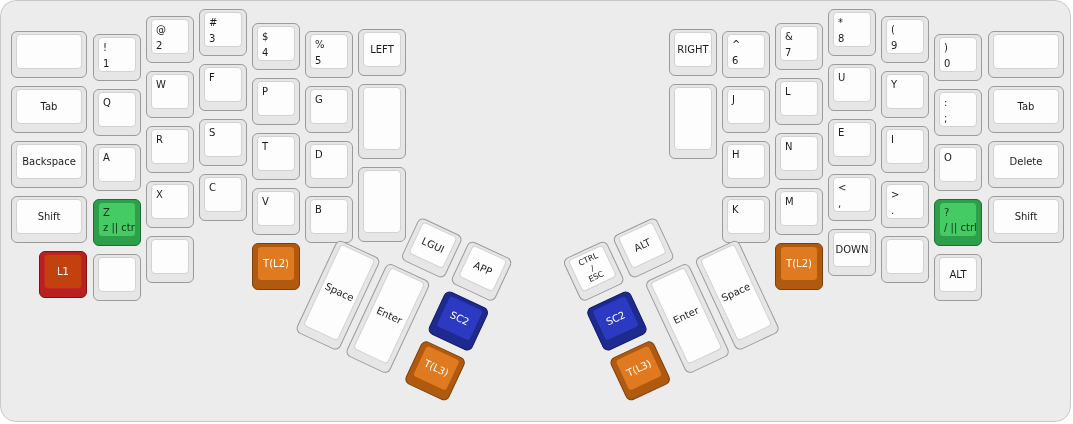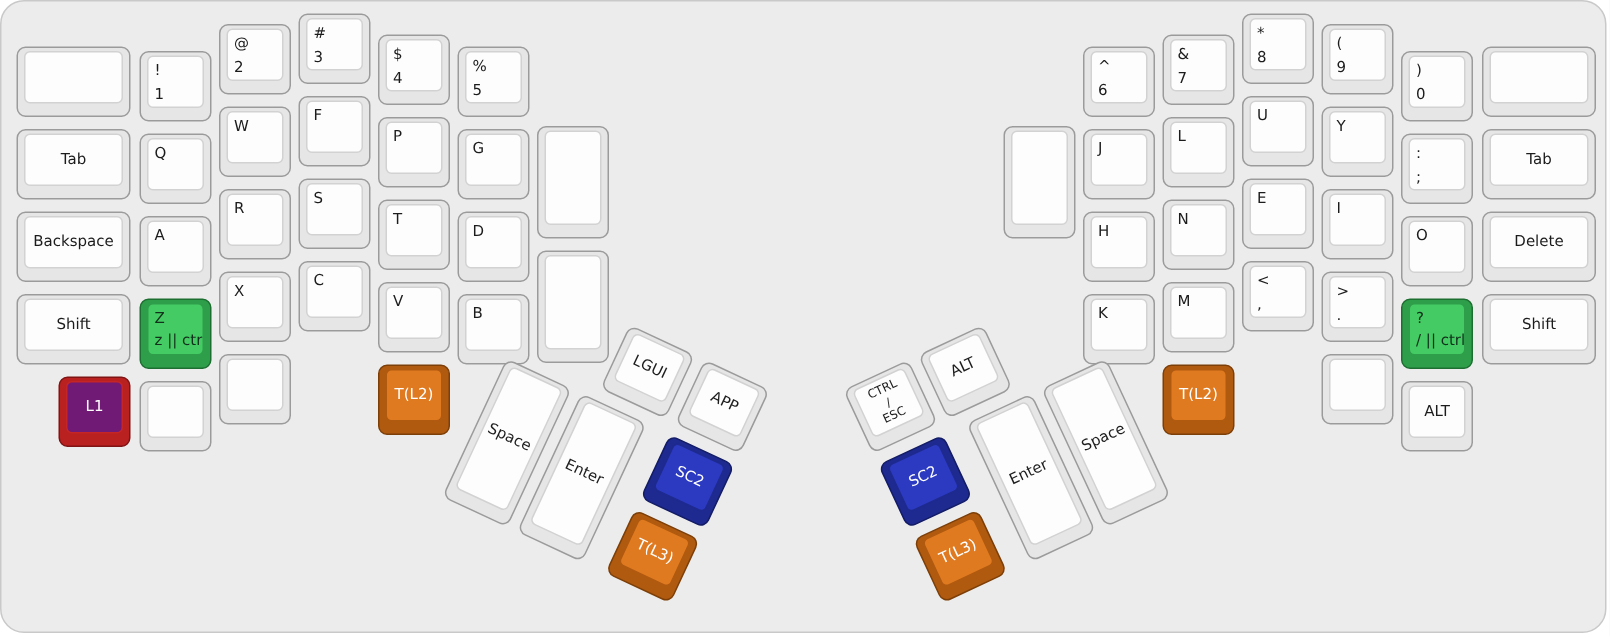--- a/index.html
+++ b/index.html
@@ -11,21 +11,21 @@
   .cap{position:absolute;left:4px;right:4px;top:2px;bottom:8px;box-sizing:border-box;
        border:1px solid #d2d2d2;border-radius:4px;background:#fdfdfd;
        padding:2px 4px;font-size:10px;line-height:1.55;color:#1c1c1c;overflow:hidden;}
   .line{white-space:nowrap;}
   .sub{font-size:10px;line-height:1.4;white-space:nowrap;}
   .key.center .cap{display:flex;flex-direction:column;align-items:center;justify-content:center;
                    padding:1px;line-height:1.2;}
   .cap.small{font-size:8px;line-height:1.15;}
   
   .key.red{background:#b92121;border-color:#801313;}
-  .key.red .cap{background:#701a75;border-color:#c62525;color:#ffffff;}
+  .key.red .cap{background:#c2410c;border-color:#c62525;color:#ffffff;}
   .key.green{background:#2e9e4a;border-color:#1d6e31;}
   .key.green .cap{background:#44cb63;border-color:#2e9e4a;color:#12301b;}
   .key.orange{background:#b05a10;border-color:#7d3f08;}
   .key.orange .cap{background:#e07a20;border-color:#b05a10;color:#ffffff;}
   .key.blue{background:#1e2a8f;border-color:#131c66;}
   .key.blue .cap{background:#2b3ac0;border-color:#1e2a8f;color:#ffffff;}
   .cluster{position:absolute;transform-origin:0 0;}
 </style>
 </head>
 <body>
@@ -164,25 +164,35 @@
     <div class="key" style="left: 304px; top: 140px; width: 48px; height: 47px;">
       <div class="cap">
         <div class="line">D</div>
       </div>
     </div>
     <div class="key" style="left: 304px; top: 195px; width: 48px; height: 47px;">
       <div class="cap">
         <div class="line">B</div>
       </div>
     </div>
+    <div class="key center" style="left: 357px; top: 28px; width: 48px; height: 47px;">
+      <div class="cap">
+        <div class="line">LEFT</div>
+      </div>
+    </div>
     <div class="key" style="left: 357px; top: 83px; width: 48px; height: 75px;">
       <div class="cap"></div>
     </div>
     <div class="key" style="left: 357px; top: 166px; width: 48px; height: 75px;">
       <div class="cap"></div>
+    </div>
+    <div class="key center" style="left: 668px; top: 28px; width: 48px; height: 47px;">
+      <div class="cap">
+        <div class="line">RIGHT</div>
+      </div>
     </div>
     <div class="key" style="left: 668px; top: 83px; width: 48px; height: 75px;">
       <div class="cap"></div>
     </div>
     <div class="key" style="left: 721px; top: 30px; width: 48px; height: 47px;">
       <div class="cap">
         <div class="line">^</div>
         <div class="line">6</div>
       </div>
     </div>
@@ -240,20 +250,25 @@
     </div>
     <div class="key" style="left: 827px; top: 118px; width: 48px; height: 47px;">
       <div class="cap">
         <div class="line">E</div>
       </div>
     </div>
     <div class="key" style="left: 827px; top: 173px; width: 48px; height: 47px;">
       <div class="cap">
         <div class="line">&lt;</div>
         <div class="line">,</div>
+      </div>
+    </div>
+    <div class="key center" style="left: 827px; top: 228px; width: 48px; height: 47px;">
+      <div class="cap">
+        <div class="line">DOWN</div>
       </div>
     </div>
     <div class="key" style="left: 880px; top: 15px; width: 48px; height: 47px;">
       <div class="cap">
         <div class="line">(</div>
         <div class="line">9</div>
       </div>
     </div>
     <div class="key" style="left: 880px; top: 70px; width: 48px; height: 47px;">
       <div class="cap">

